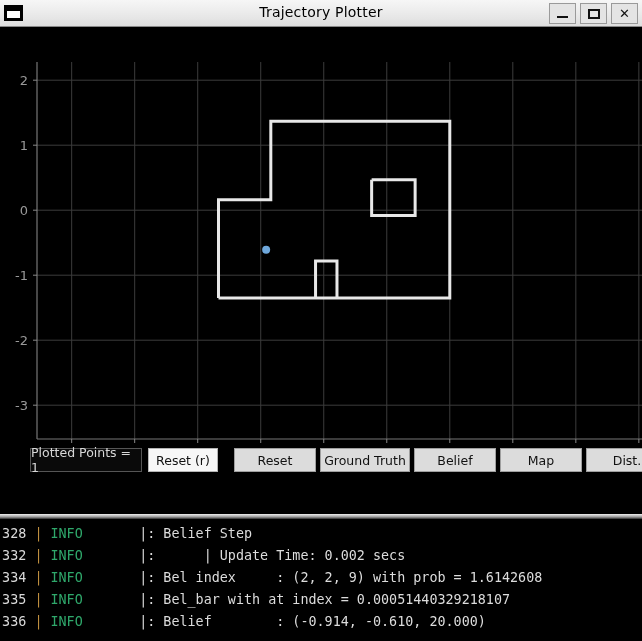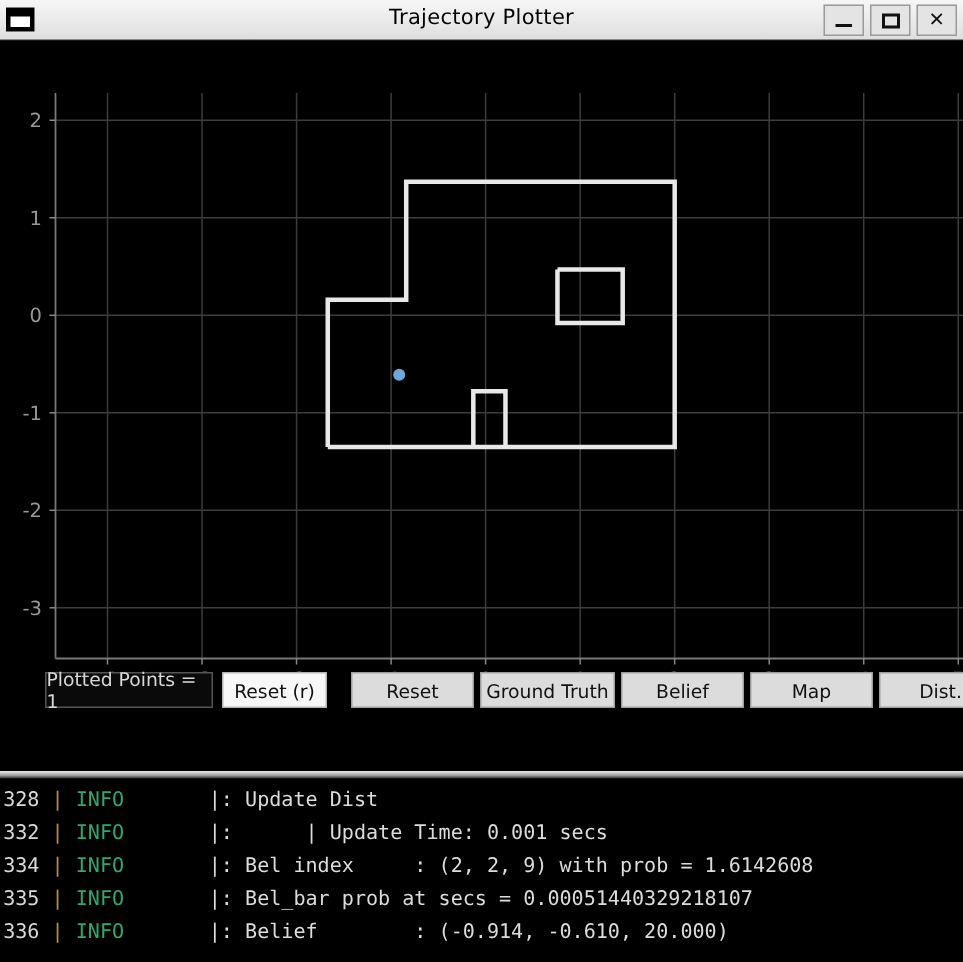--- a/index.html
+++ b/index.html
@@ -179,20 +179,20 @@
         </div>
         <div class="btn" style="left: 586px; width: 82px;">
           <span>Dist.</span>
         </div>
       </div>
 
   </div>
 
   <div class="console" id="console">
     <div class="console-topedge"></div>
-  <div class="log-line" style="top: 9px;"><span class="c-ts">5,328 </span><span class="c-pipe">| </span><span class="c-lvl">INFO       </span><span class="c-msg">|: Update Dist</span></div>
-      <div class="log-line" style="top: 31px;"><span class="c-ts">5,332 </span><span class="c-pipe">| </span><span class="c-lvl">INFO       </span><span class="c-msg">|:      | Update Time: 0.001 secs</span></div>
+  <div class="log-line" style="top: 9px;"><span class="c-ts">5,328 </span><span class="c-pipe">| </span><span class="c-lvl">INFO       </span><span class="c-msg">|: Belief Step</span></div>
+      <div class="log-line" style="top: 31px;"><span class="c-ts">5,332 </span><span class="c-pipe">| </span><span class="c-lvl">INFO       </span><span class="c-msg">|:      | Update Time: 0.002 secs</span></div>
       <div class="log-line" style="top: 53px;"><span class="c-ts">5,334 </span><span class="c-pipe">| </span><span class="c-lvl">INFO       </span><span class="c-msg">|: Bel index     : (2, 2, 9) with prob = 1.6142608</span></div>
-      <div class="log-line" style="top: 75px;"><span class="c-ts">5,335 </span><span class="c-pipe">| </span><span class="c-lvl">INFO       </span><span class="c-msg">|: Bel_bar prob at secs = 0.00051440329218107</span></div>
+      <div class="log-line" style="top: 75px;"><span class="c-ts">5,335 </span><span class="c-pipe">| </span><span class="c-lvl">INFO       </span><span class="c-msg">|: Bel_bar with at index = 0.00051440329218107</span></div>
       <div class="log-line" style="top: 97px;"><span class="c-ts">5,336 </span><span class="c-pipe">| </span><span class="c-lvl">INFO       </span><span class="c-msg">|: Belief        : (-0.914, -0.610, 20.000)</span></div>
     </div>
 
 </div>
 
 </body></html>

